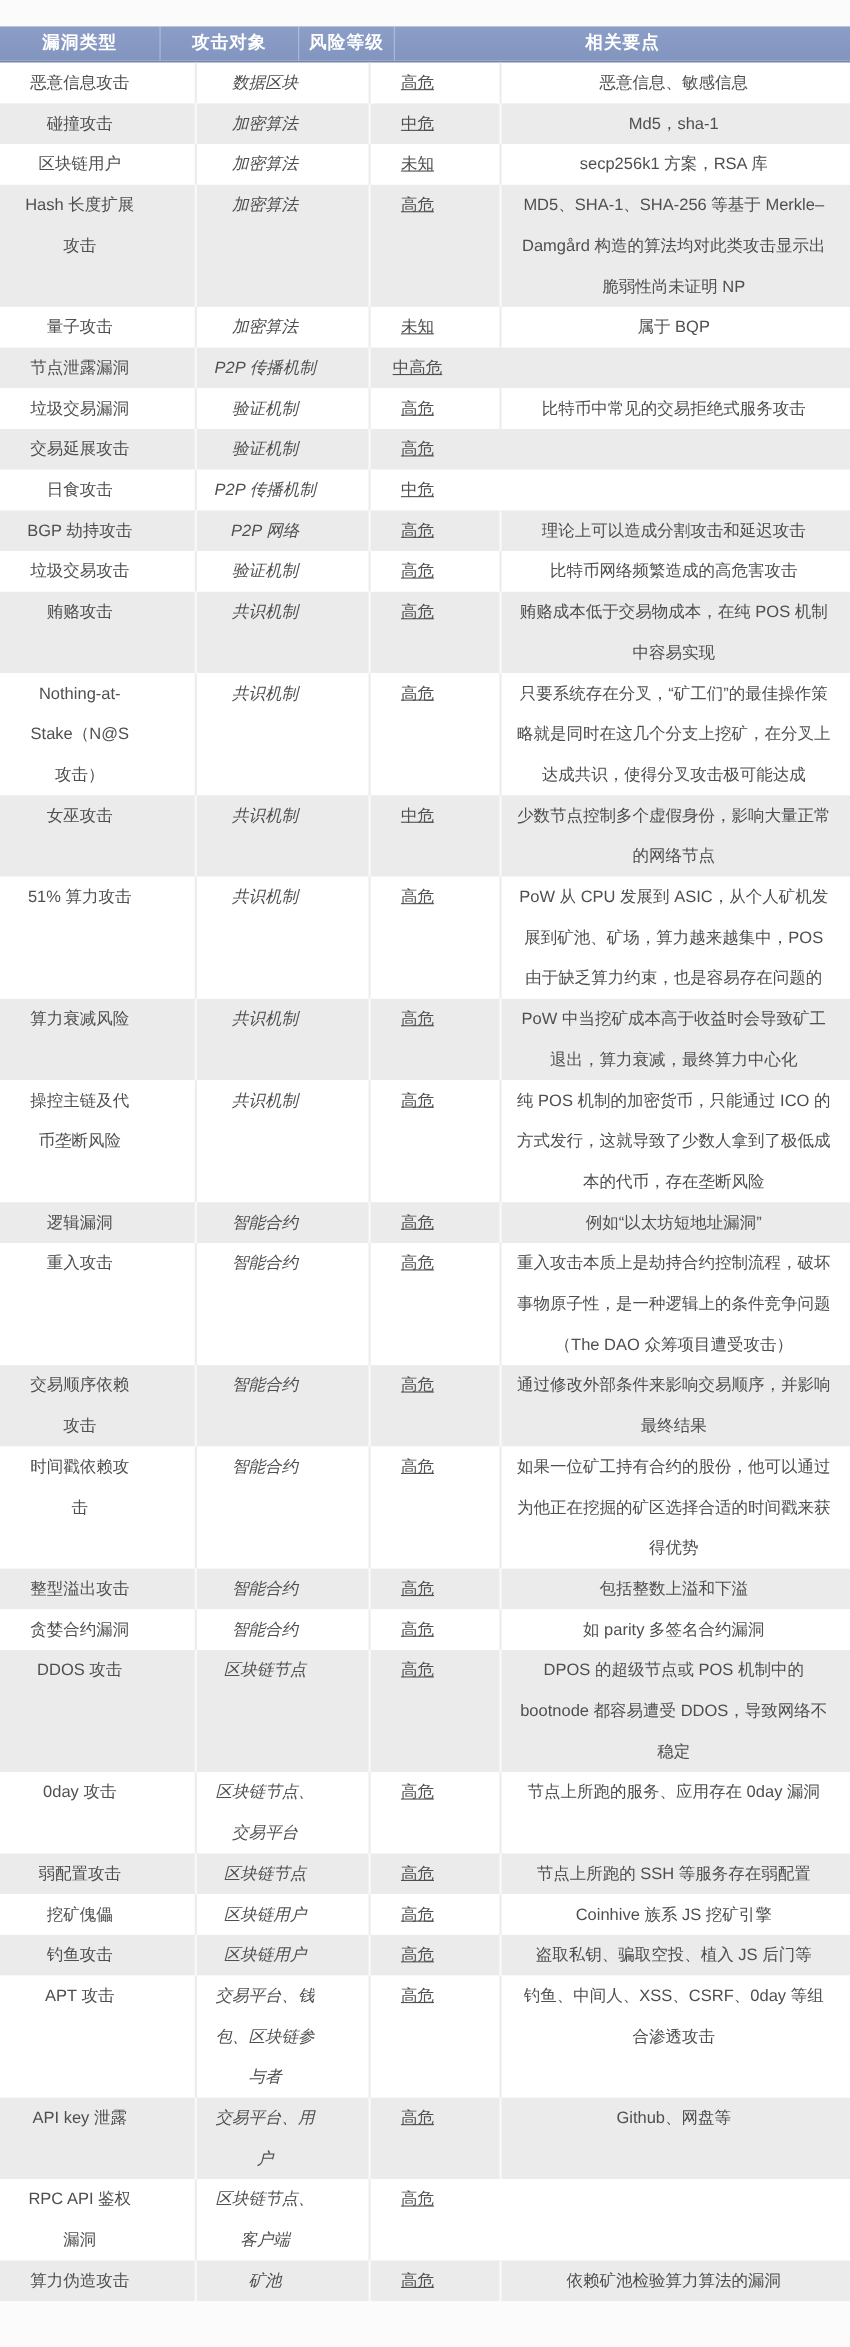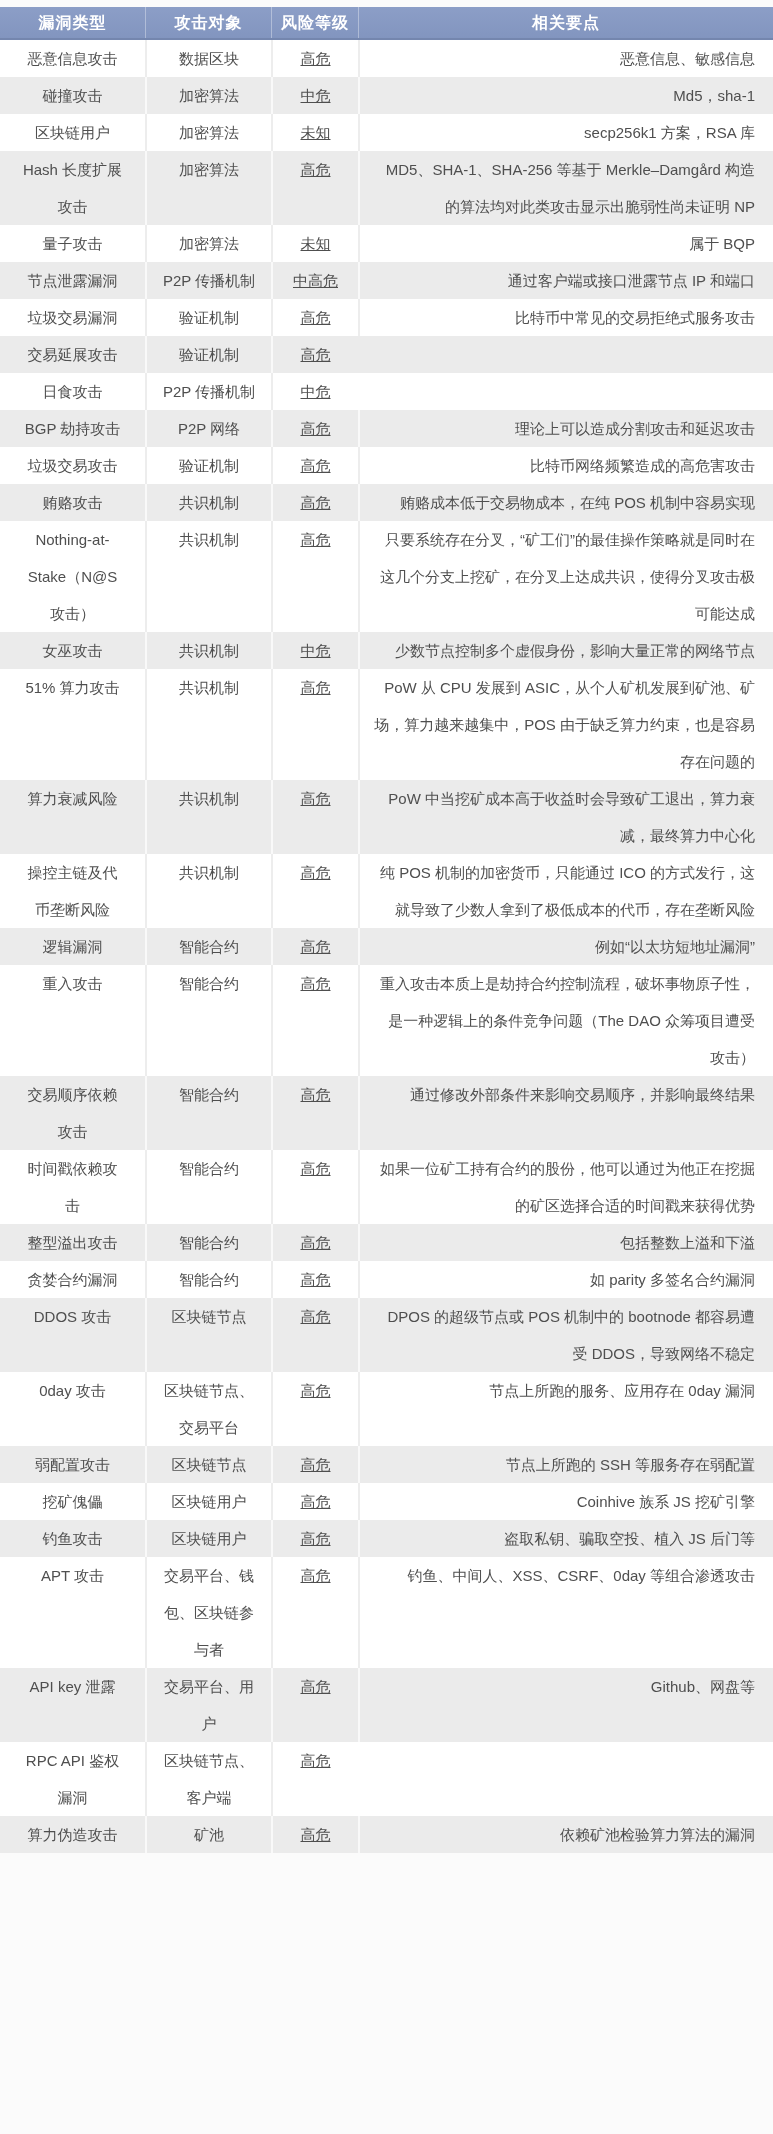--- a/index.html
+++ b/index.html
@@ -3,21 +3,21 @@
 <meta charset="utf-8">
 <style>
   html, body {
     margin: 0;
     padding: 0;
     background: #fbfbfb;
     font-family: "Liberation Sans", "DejaVu Sans", sans-serif;
   }
   .page {
     width: 773px;
-    padding-top: 7px;
+    padding-top: 24px;
     background: #fbfbfb;
   }
   .table {
     width: 773px;
     background: #ffffff;
   }
   .thead {
     display: grid;
     grid-template-columns: 145px 126px 87px 1fr;
     background: linear-gradient(180deg, #8c9ec7 0%, #8295bf 100%);
@@ -31,36 +31,37 @@
     line-height: 31px;
     height: 31px;
     letter-spacing: 1px;
   }
   .th + .th {
     border-left: 1px solid rgba(255,255,255,0.35);
   }
   .row {
     display: grid;
     grid-template-columns: 145px 126px 87px 1fr;
+    gap: 32px;
   }
   .row:nth-child(odd)  { background: #ffffff; }
   .row:nth-child(even) { background: #ebebeb; }
   .cell {
     font-size: 15px;
     color: #4f4f4f;
     line-height: 37px;
     text-align: center;
     overflow-wrap: break-word;
     word-break: break-word;
   }
   .cell.c0 { padding: 0 22px; }
-  .cell.c1 { padding: 0 10px; }
+  .cell.c1 { padding: 0 10px; font-style: italic; }
   .cell.c2 { padding: 0 6px; text-decoration: underline; }
   .cell.c3 {
-    text-align: right;
+    text-align: center;
     padding: 0 18px 0 14px;
   }
   .row:nth-child(odd)  .cell + .cell { border-left: 2px solid #ededed; }
   .row:nth-child(even) .cell + .cell { border-left: 2px solid #f9f9f9; }
 </style>
 </head>
 <body>
 
 <div class="page">
   <div class="table">
@@ -98,21 +99,20 @@
         <div class="row">
           <div class="cell c0">量子攻击</div>
           <div class="cell c1">加密算法</div>
           <div class="cell c2">未知</div>
           <div class="cell c3">属于 BQP</div>
         </div>
         <div class="row">
           <div class="cell c0">节点泄露漏洞</div>
           <div class="cell c1">P2P 传播机制</div>
           <div class="cell c2">中高危</div>
-          <div class="cell c3">通过客户端或接口泄露节点 IP 和端口</div>
         </div>
         <div class="row">
           <div class="cell c0">垃圾交易漏洞</div>
           <div class="cell c1">验证机制</div>
           <div class="cell c2">高危</div>
           <div class="cell c3">比特币中常见的交易拒绝式服务攻击</div>
         </div>
         <div class="row">
           <div class="cell c0">交易延展攻击</div>
           <div class="cell c1">验证机制</div>

